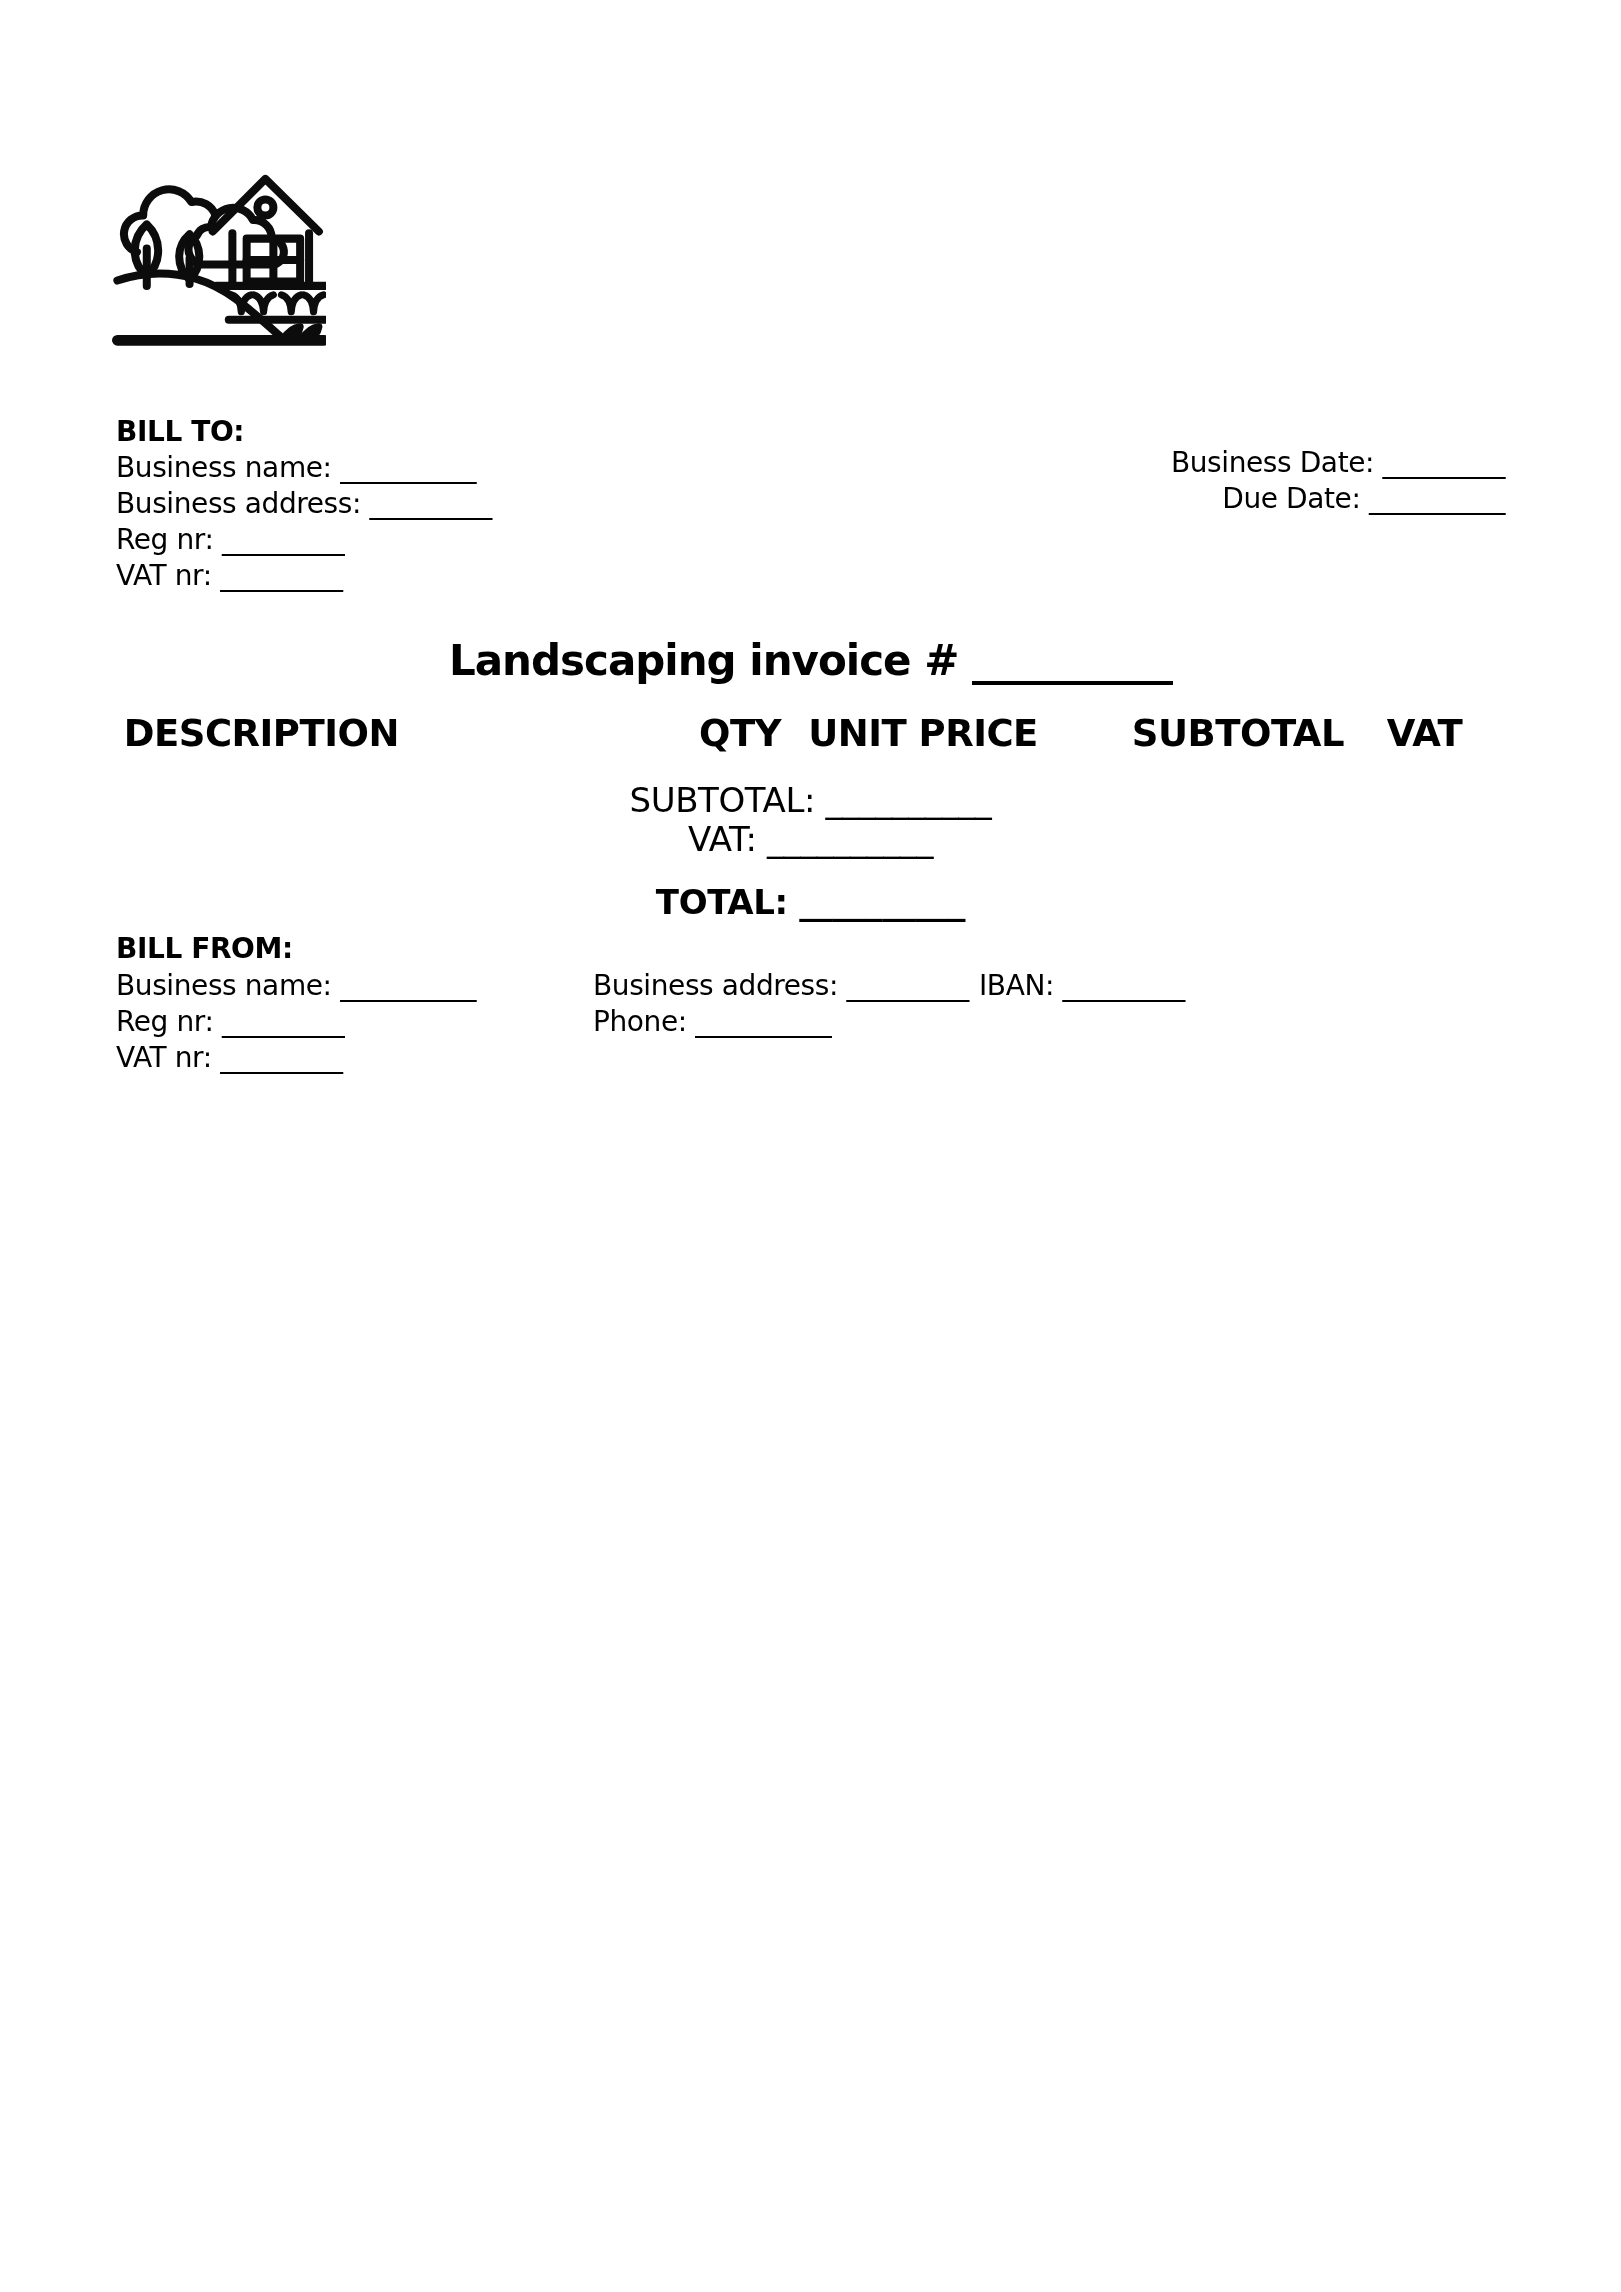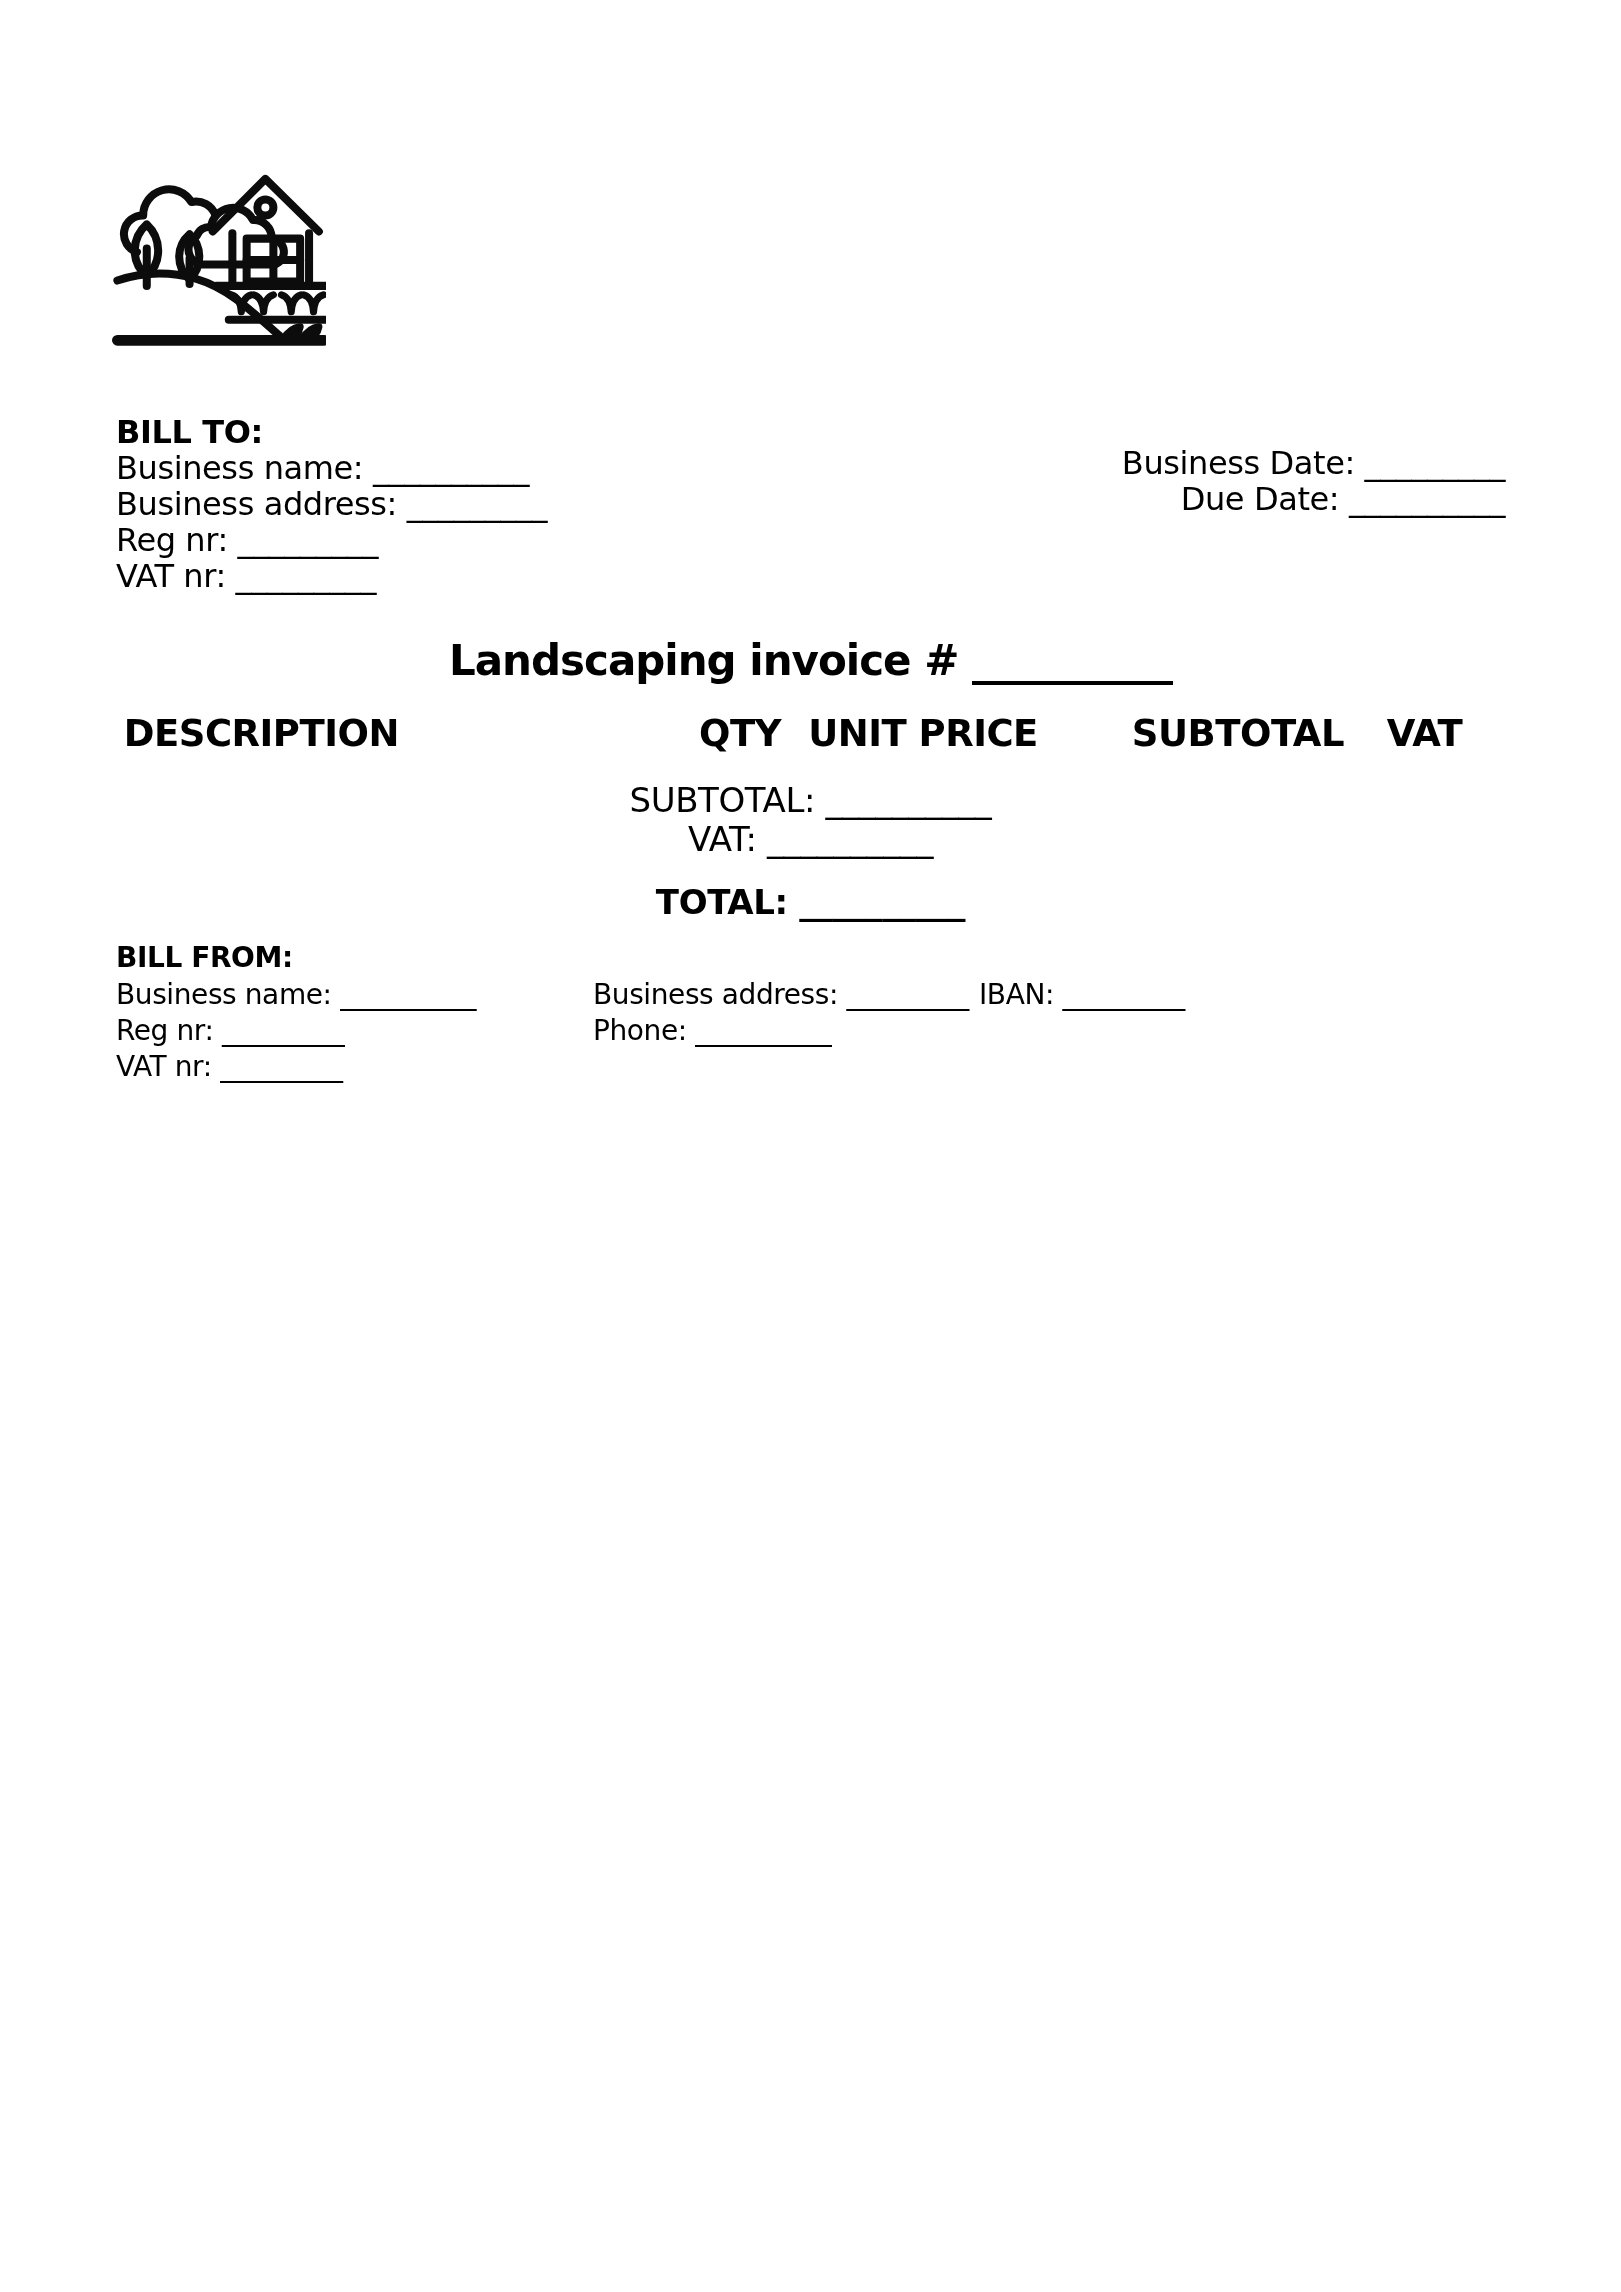--- a/index.html
+++ b/index.html
@@ -27,21 +27,21 @@
   .r2 { margin-top: 105px; }
   .r3 { margin-top: 26.5px; }
   .r4 { margin-top: 42px; }
   .r5 { margin-top: 95px; }
 
   
   .billto-row {
     display: flex;
     justify-content: space-between;
     margin-top: 55px;
-    font-size: 32px;
+    font-size: 28px;
     line-height: 36px;
     letter-spacing: -0.4px;
   }
   .section-heading { font-weight: bold; }
   .dates-block { text-align: right; margin-top: 31px; }
 
   
   .invoice-title {
     margin-top: 39px;
     text-align: center;
@@ -71,21 +71,21 @@
     margin-top: 29px;
     text-align: center;
     font-size: 34px;
     line-height: 39px;
     letter-spacing: -0.4px;
   }
   .totals .bold-row { font-weight: bold; margin-top: 24px; }
 
   
   .billfrom-heading {
-    margin-top: 16px;
+    margin-top: 7px;
     font-size: 28px;
     line-height: 39px;
     font-weight: bold;
     letter-spacing: -0.4px;
   }
   .billfrom-grid {
     display: grid;
     grid-template-columns: 477px 386px 1fr;
     font-size: 28px;
     line-height: 36px;

